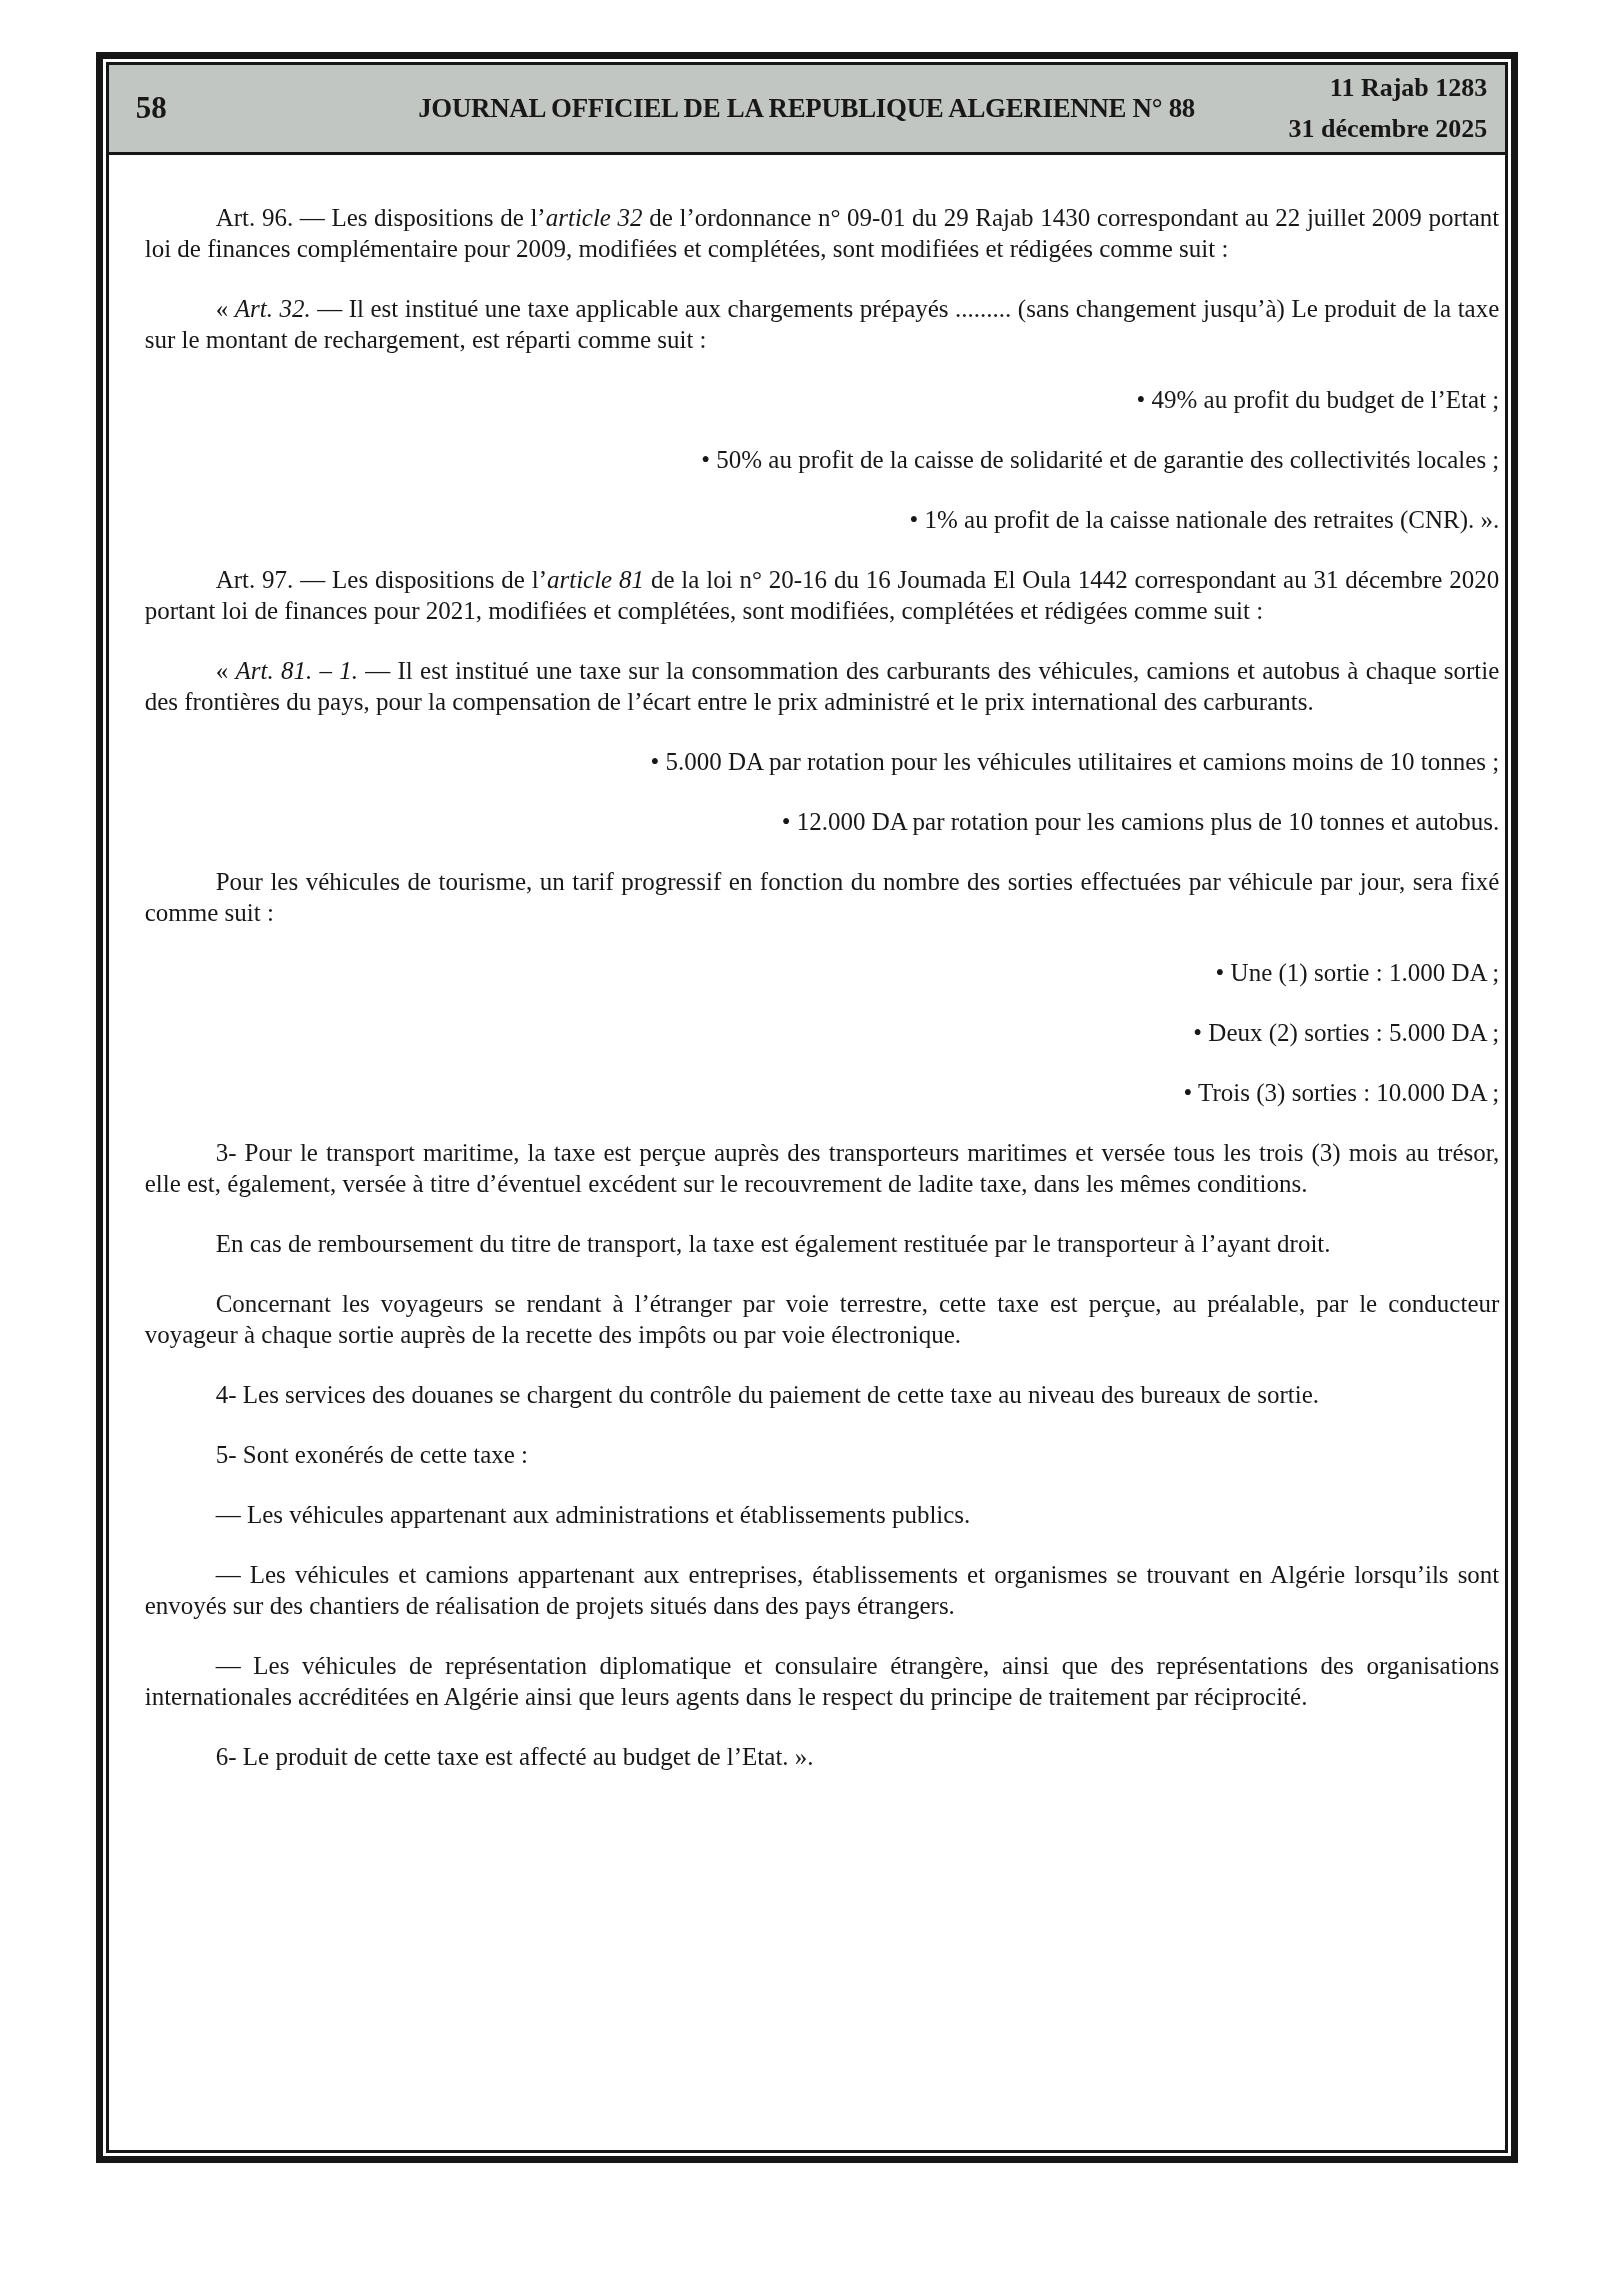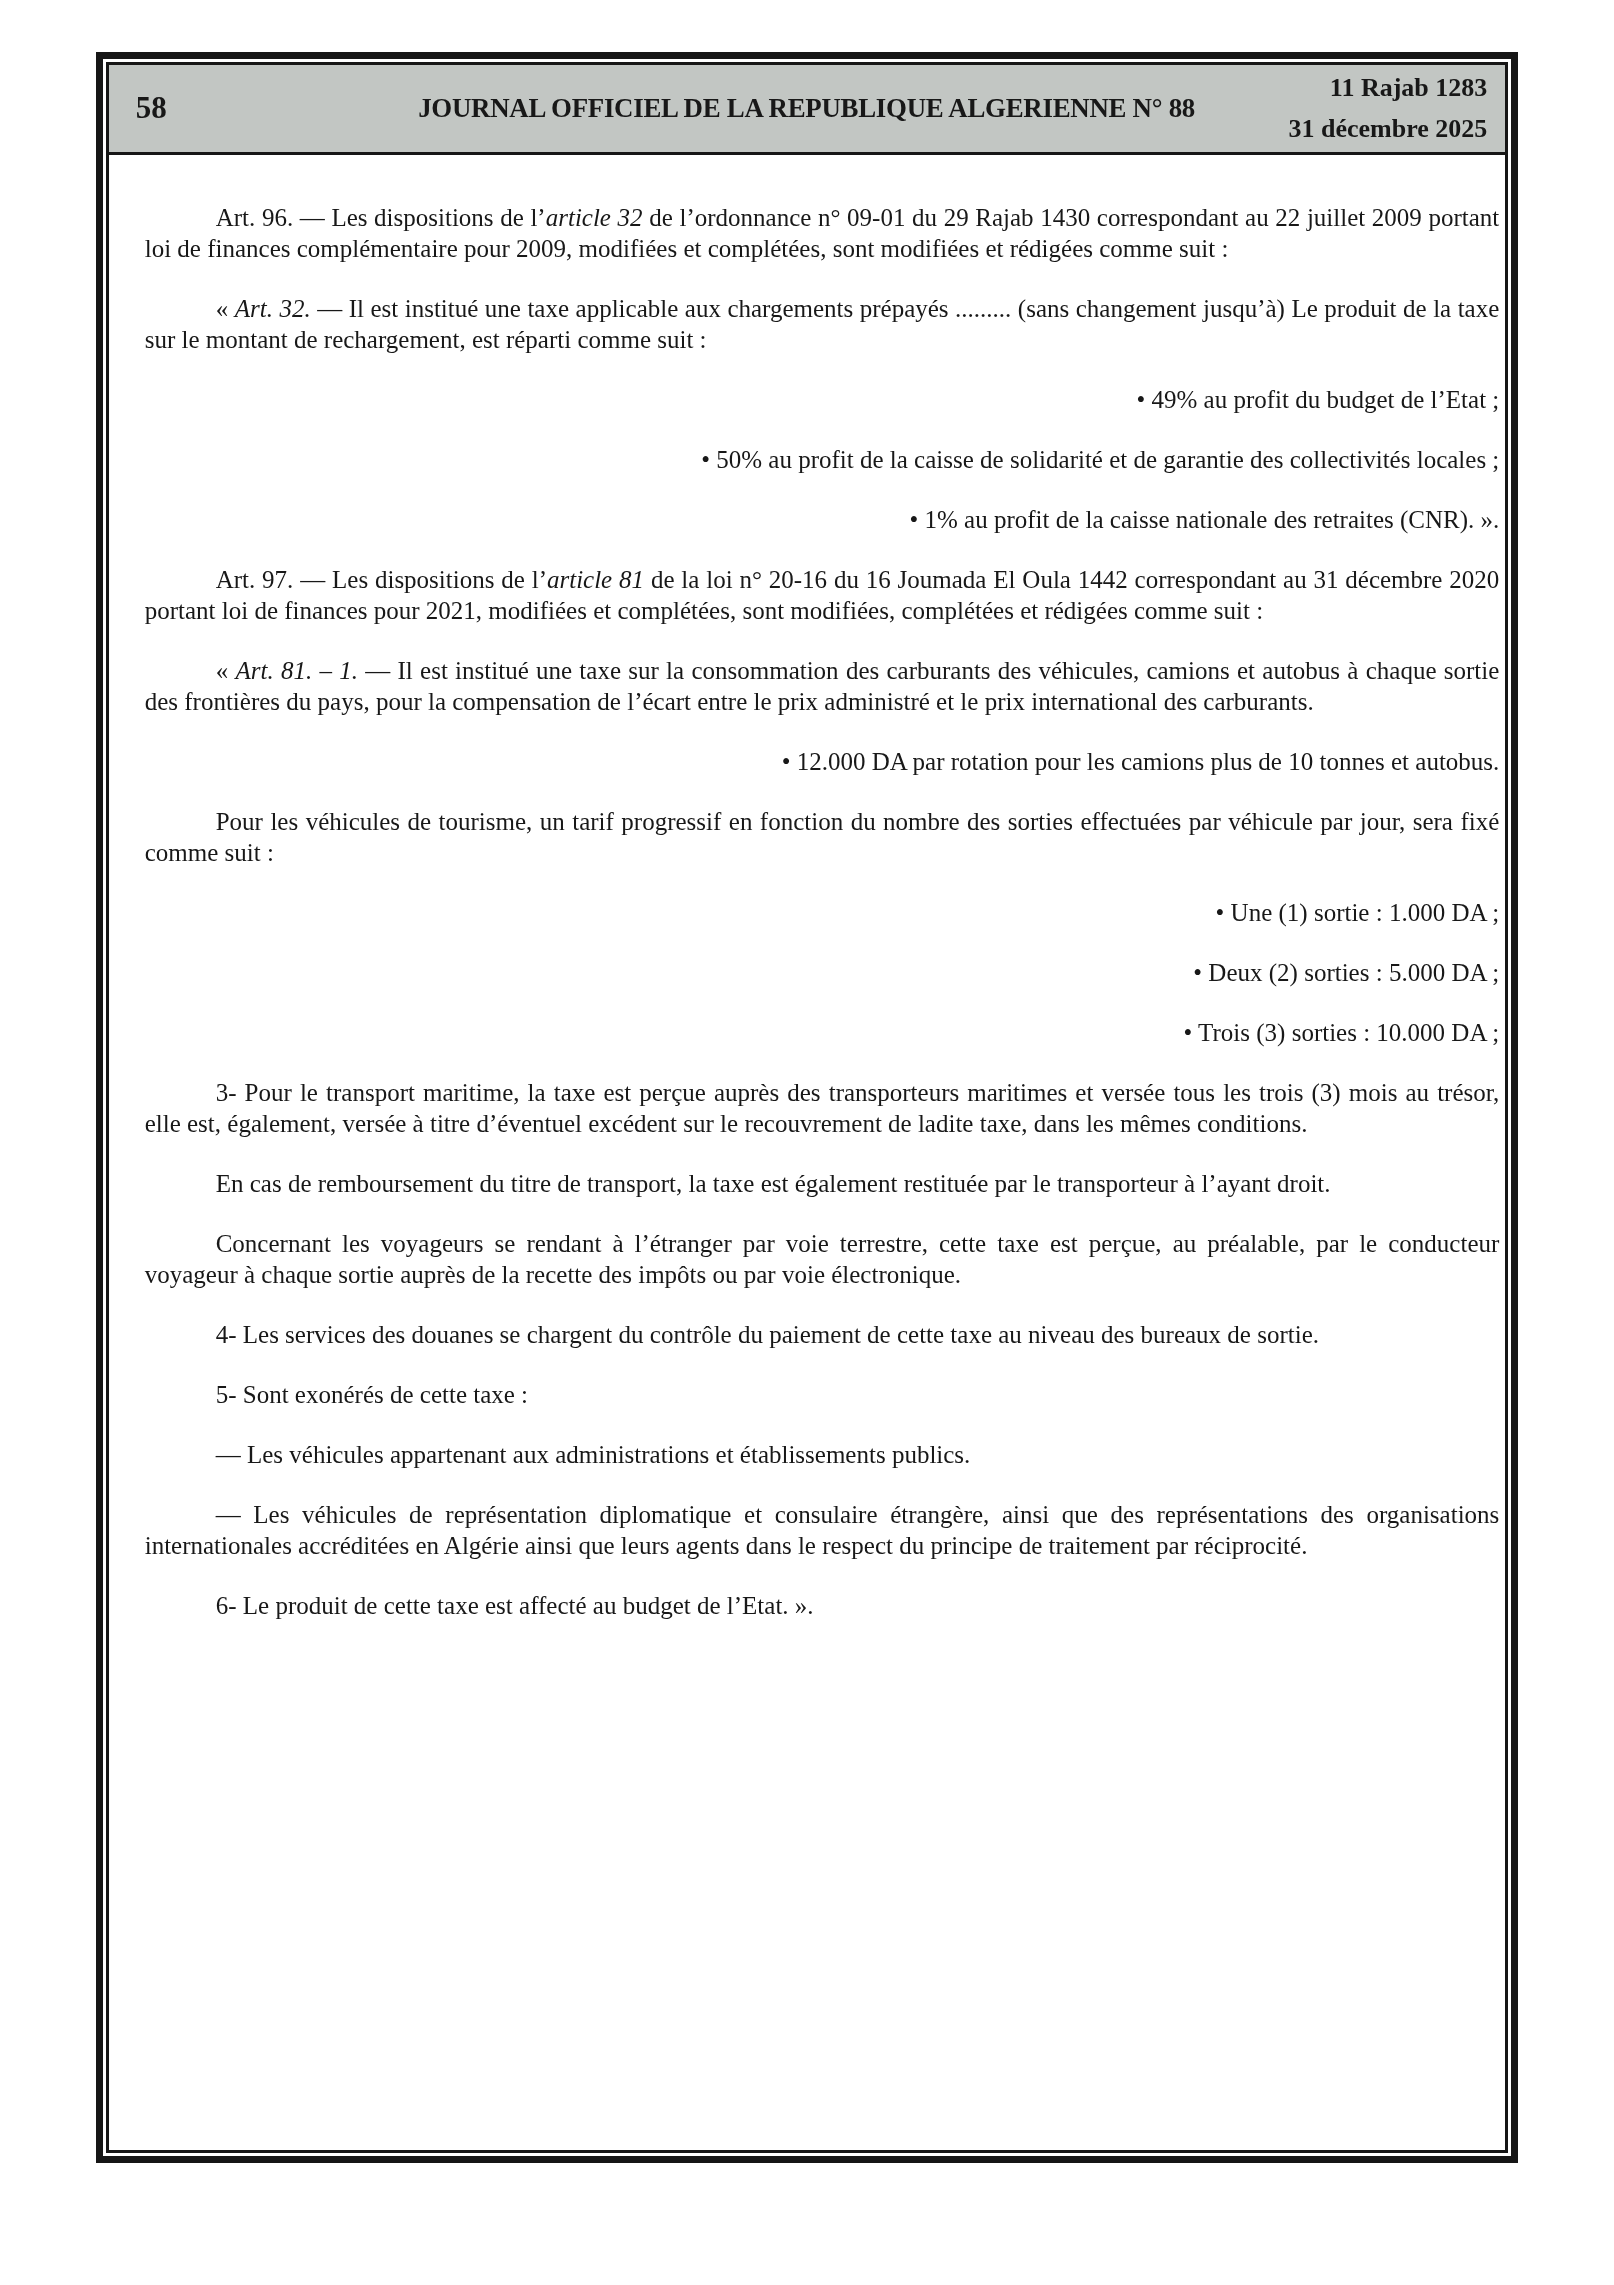--- a/index.html
+++ b/index.html
@@ -109,31 +109,33 @@
       </header>
 
       <main class="doc-body">
           <p class="para"><span>Art. 96. — Les dispositions de l’</span><em>article 32</em><span> de l’ordonnance n° 09-01 du 29 Rajab 1430 correspondant au 22 juillet 2009 portant loi de finances complémentaire pour 2009, modifiées et complétées, sont modifiées et rédigées comme suit :</span></p>
           <p class="para"><span>« </span><em>Art. 32.</em><span> — Il est institué une taxe applicable aux chargements prépayés ......... (sans changement jusqu’à) Le produit de la taxe sur le montant de rechargement, est réparti comme suit :</span></p>
           <p class="bullet"><span>• 49% au profit du budget de l’Etat ;</span></p>
           <p class="bullet"><span>• 50% au profit de la caisse de solidarité et de garantie des collectivités locales ;</span></p>
           <p class="bullet"><span>• 1% au profit de la caisse nationale des retraites (CNR). ».</span></p>
           <p class="para"><span>Art. 97. — Les dispositions de l’</span><em>article 81</em><span> de la loi n° 20-16 du 16 Joumada El Oula 1442 correspondant au 31 décembre 2020 portant loi de finances pour 2021, modifiées et complétées, sont modifiées, complétées et rédigées comme suit :</span></p>
           <p class="para"><span>« </span><em>Art. 81. – 1.</em><span> — Il est institué une taxe sur la consommation des carburants des véhicules, camions et autobus à chaque sortie des frontières du pays, pour la compensation de l’écart entre le prix administré et le prix international des carburants.</span></p>
+          <p class="bullet"><span>• 5.000 DA par rotation pour les véhicules utilitaires et camions moins de 10 tonnes ;</span></p>
           <p class="bullet"><span>• 12.000 DA par rotation pour les camions plus de 10 tonnes et autobus.</span></p>
           <p class="para"><span>Pour les véhicules de tourisme, un tarif progressif en fonction du nombre des sorties effectuées par véhicule par jour, sera fixé comme suit :</span></p>
           <p class="bullet"><span>• Une (1) sortie : 1.000 DA ;</span></p>
           <p class="bullet"><span>• Deux (2) sorties : 5.000 DA ;</span></p>
           <p class="bullet"><span>• Trois (3) sorties : 10.000 DA ;</span></p>
           <p class="para"><span>3- Pour le transport maritime, la taxe est perçue auprès des transporteurs maritimes et versée tous les trois (3) mois au trésor, elle est, également, versée à titre d’éventuel excédent sur le recouvrement de ladite taxe, dans les mêmes conditions.</span></p>
           <p class="para"><span>En cas de remboursement du titre de transport, la taxe est également restituée par le transporteur à l’ayant droit.</span></p>
           <p class="para"><span>Concernant les voyageurs se rendant à l’étranger par voie terrestre, cette taxe est perçue, au préalable, par le conducteur voyageur à chaque sortie auprès de la recette des impôts ou par voie électronique.</span></p>
           <p class="para"><span>4- Les services des douanes se chargent du contrôle du paiement de cette taxe au niveau des bureaux de sortie.</span></p>
           <p class="para"><span>5- Sont exonérés de cette taxe :</span></p>
           <p class="para"><span>— Les véhicules appartenant aux administrations et établissements publics.</span></p>
+          <p class="para"><span>— Les véhicules et camions appartenant aux entreprises, établissements et organismes se trouvant en Algérie lorsqu’ils sont envoyés sur des chantiers de réalisation de projets situés dans des pays étrangers.</span></p>
           <p class="para"><span>— Les véhicules de représentation diplomatique et consulaire étrangère, ainsi que des représentations des organisations internationales accréditées en Algérie ainsi que leurs agents dans le respect du principe de traitement par réciprocité.</span></p>
           <p class="para"><span>6- Le produit de cette taxe est affecté au budget de l’Etat. ».</span></p>
         </main>
 
     </div>
   </div>
 </div>
 
 
 </body></html>

